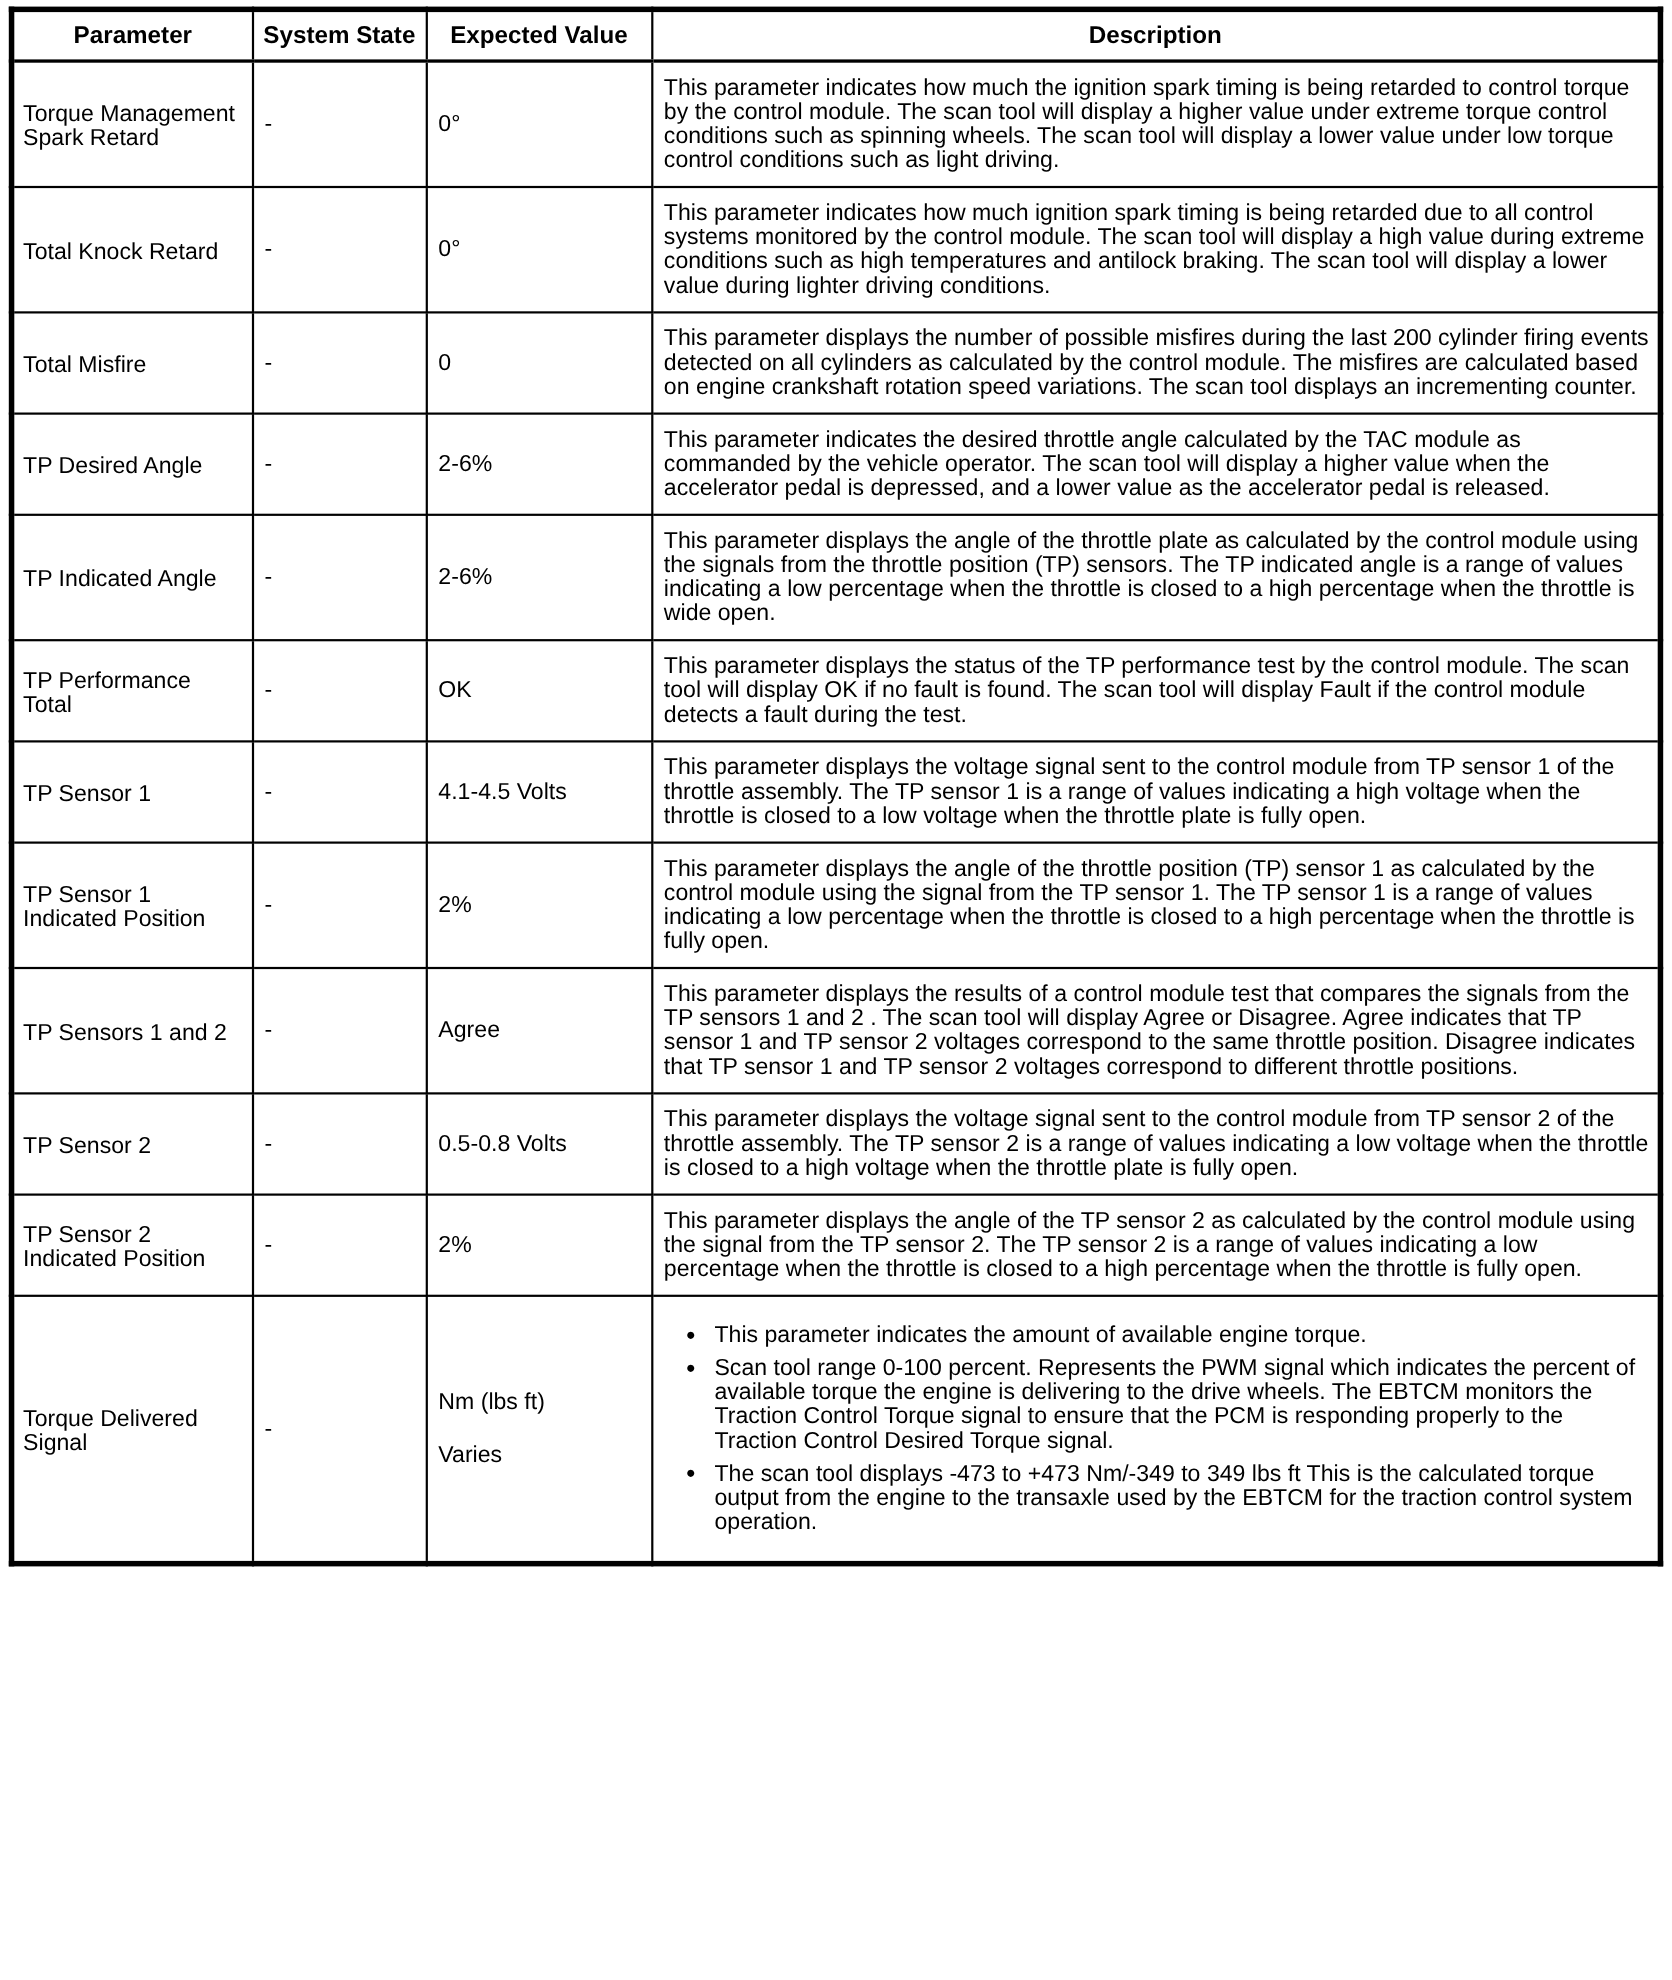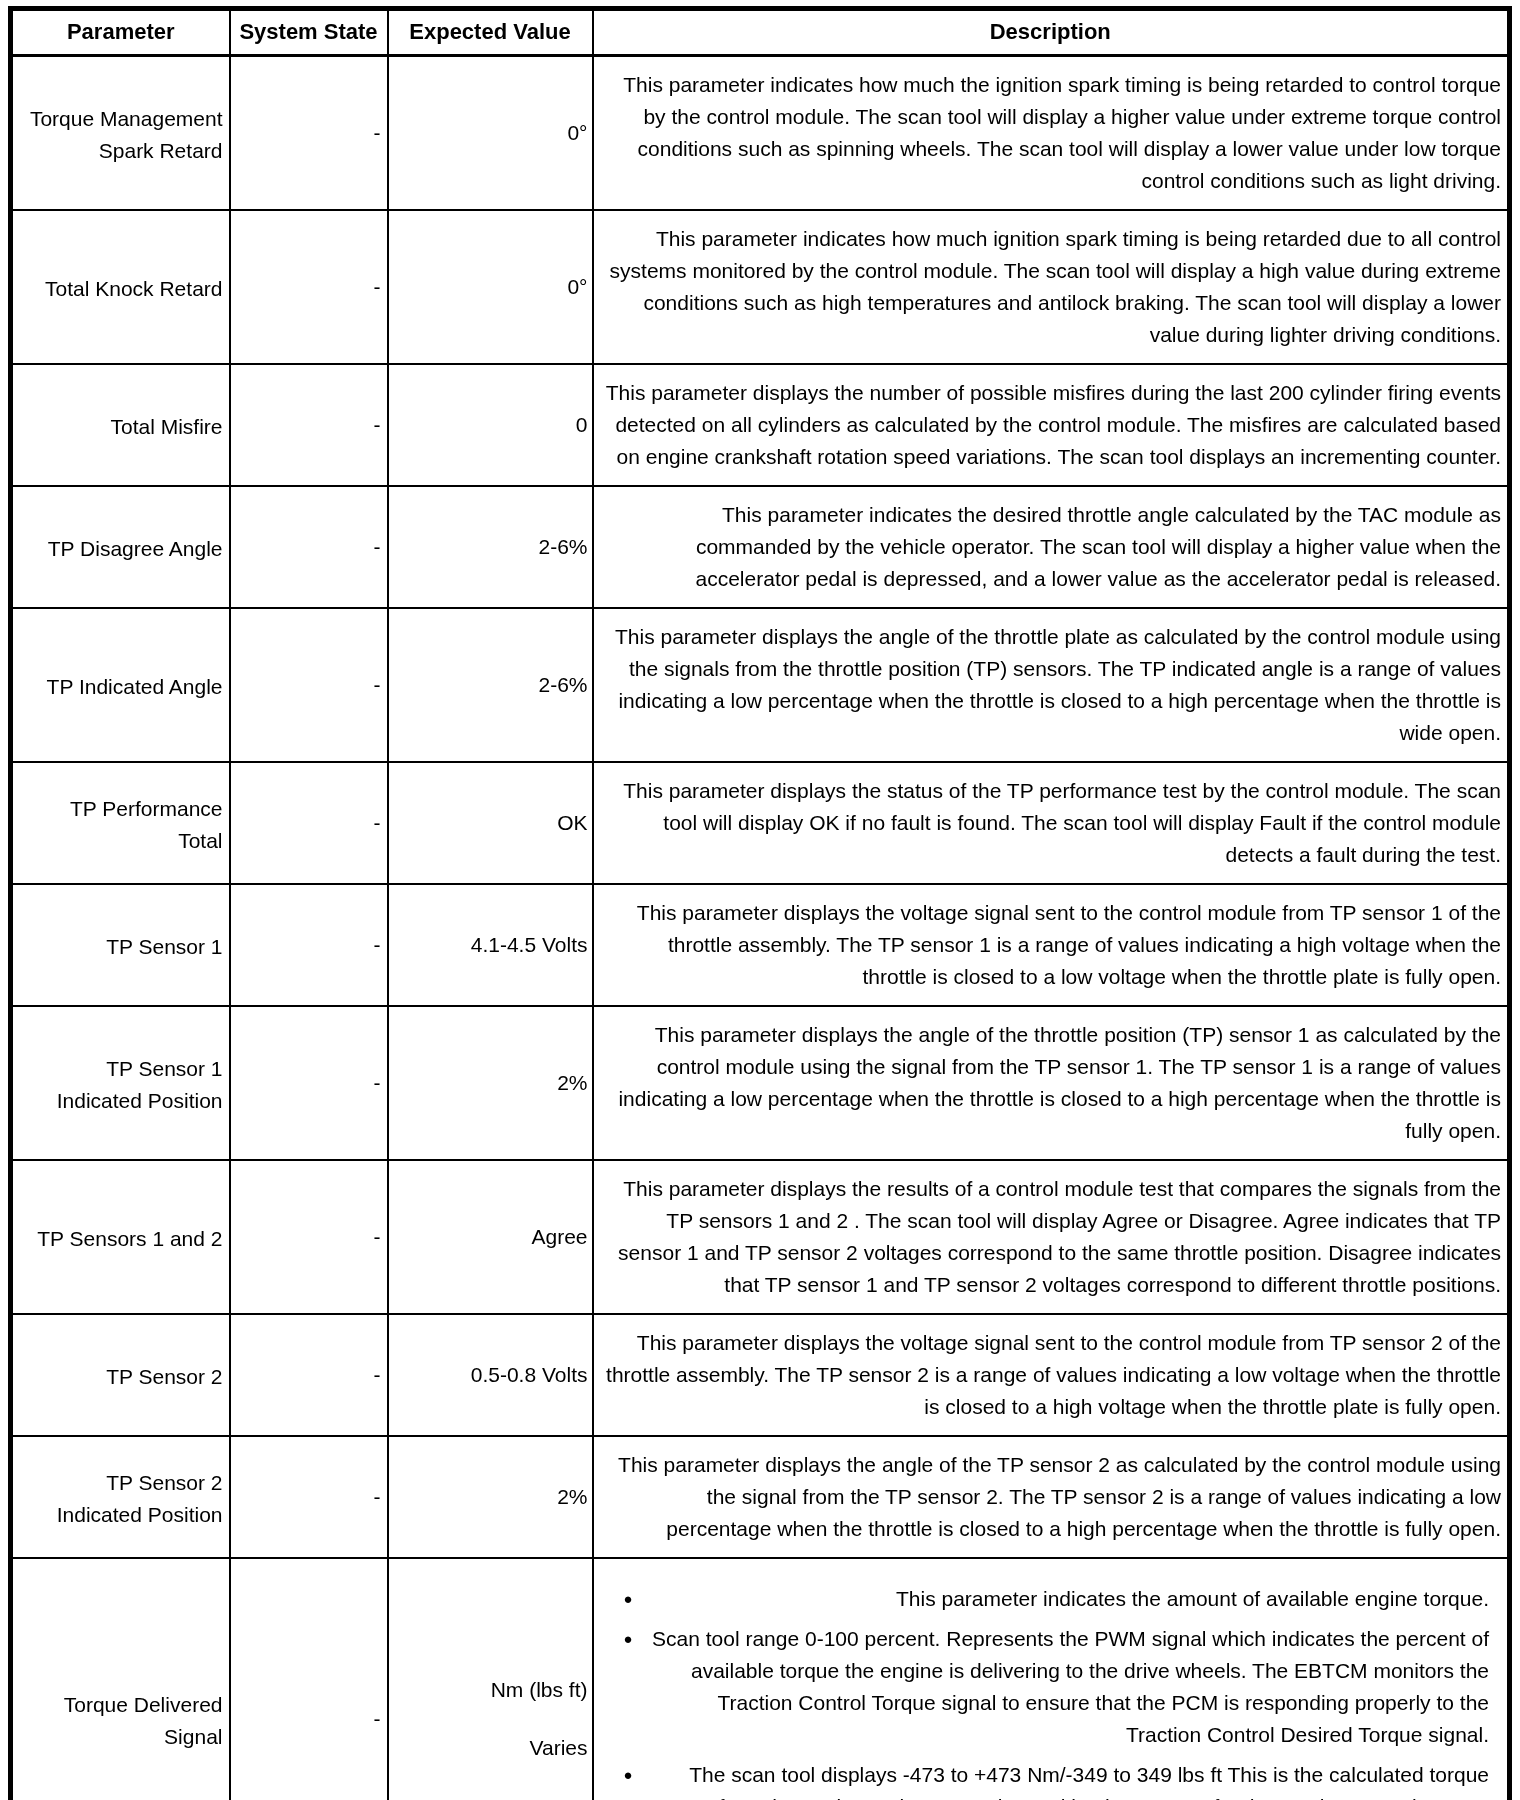--- a/index.html
+++ b/index.html
@@ -17,23 +17,23 @@
   table.params {
     width: 1504px;
     border-collapse: collapse;
     table-layout: fixed;
     border: 5px solid #000;
   }
   table.params th, table.params td {
     border: 2px solid #000;
     box-sizing: border-box;
     font-size: 21px;
-    line-height: 32px;
+    line-height: 22px;
     vertical-align: middle;
-    text-align: right;
+    text-align: left;
     overflow: hidden;
   }
   table.params thead th {
     font-weight: bold;
     font-size: 22px;
     line-height: 26px;
     text-align: center;
     vertical-align: bottom;
     padding: 8px 4px 9px 4px;
     border-bottom-width: 3px;
@@ -101,21 +101,21 @@
         <td class="value">0°</td>
         <td class="desc">This parameter indicates how much ignition spark timing is being retarded due to all control systems monitored by the control module. The scan tool will display a high value during extreme conditions such as high temperatures and antilock braking. The scan tool will display a lower value during lighter driving conditions.</td>
       </tr>
       <tr>
         <td class="param">Total Misfire</td>
         <td class="state">-</td>
         <td class="value">0</td>
         <td class="desc">This parameter displays the number of possible misfires during the last 200 cylinder firing events detected on all cylinders as calculated by the control module. The misfires are calculated based on engine crankshaft rotation speed variations. The scan tool displays an incrementing counter.</td>
       </tr>
       <tr>
-        <td class="param">TP Disagree Angle</td>
+        <td class="param">TP Desired Angle</td>
         <td class="state">-</td>
         <td class="value">2-6%</td>
         <td class="desc">This parameter indicates the desired throttle angle calculated by the TAC module as commanded by the vehicle operator. The scan tool will display a higher value when the accelerator pedal is depressed, and a lower value as the accelerator pedal is released.</td>
       </tr>
       <tr>
         <td class="param">TP Indicated Angle</td>
         <td class="state">-</td>
         <td class="value">2-6%</td>
         <td class="desc">This parameter displays the angle of the throttle plate as calculated by the control module using the signals from the throttle position (TP) sensors. The TP indicated angle is a range of values indicating a low percentage when the throttle is closed to a high percentage when the throttle is wide open.</td>
       </tr>

